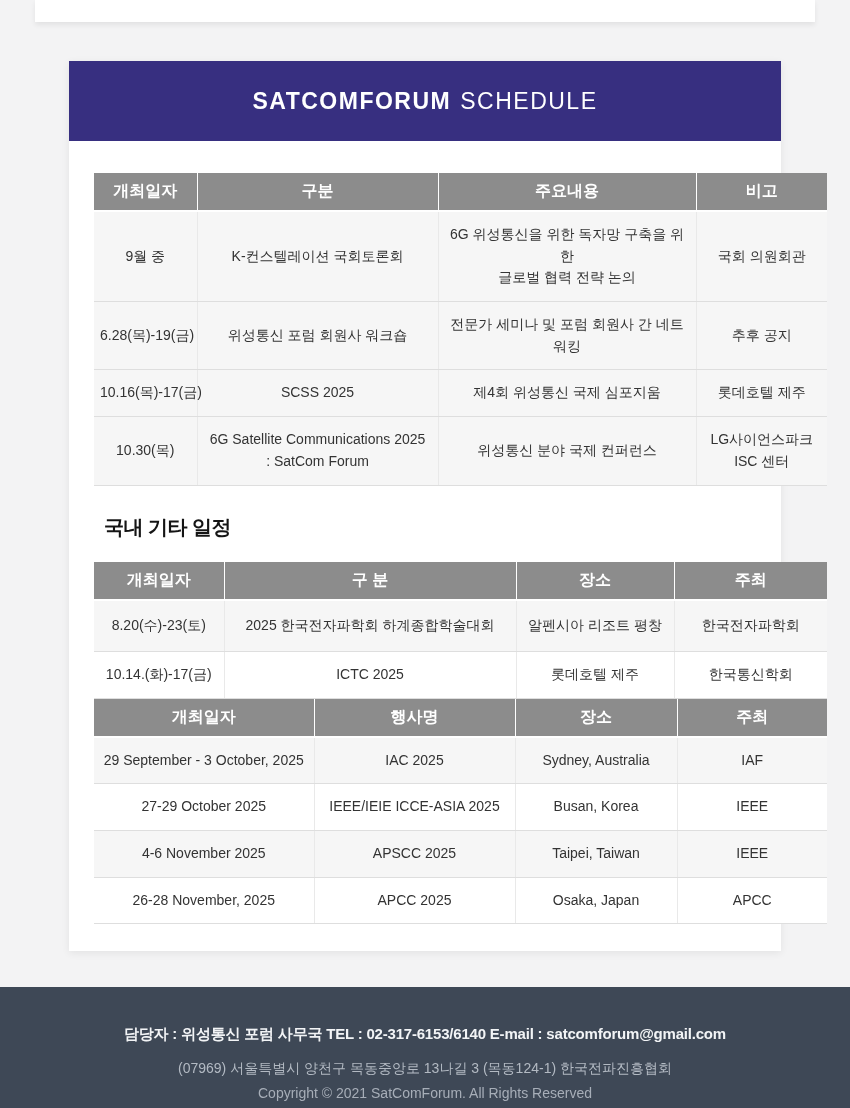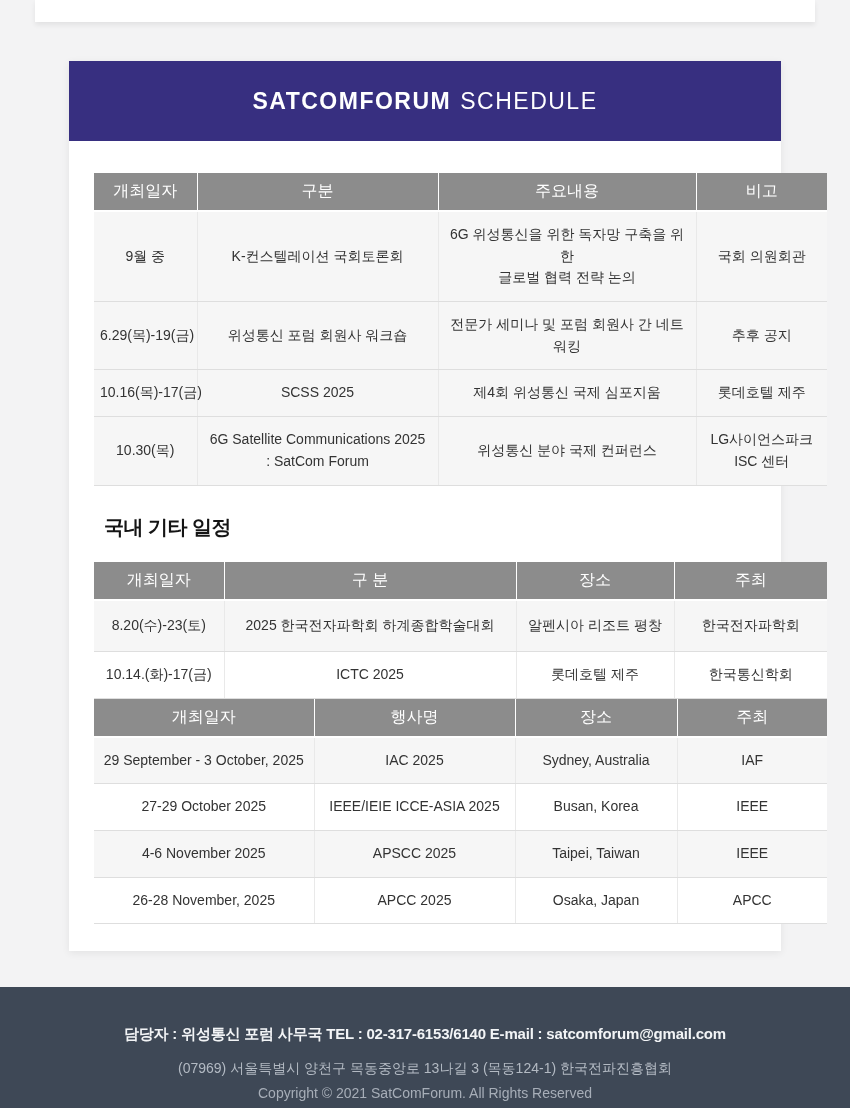--- a/index.html
+++ b/index.html
@@ -29,21 +29,21 @@
     color: #ffffff; letter-spacing: 1.5px; font-size: 23px;
   }
   .banner .b-bold { font-weight: bold; margin-right: 9px; }
   .banner .b-light { font-weight: normal; }
 
   .card-body { padding: 32px 22px 27px 25px; }
 
   table { border-collapse: collapse; width: 733px; table-layout: fixed; }
   th {
     background: #8c8c8c; color: #ffffff;
-    font-size: 16px; font-weight: normal;
+    font-size: 16px; font-weight: bold;
     height: 38px; 
     border-right: 1px solid #ffffff;
     border-bottom: 2px solid #ffffff;
   }
   th:last-child { border-right: none; }
   td {
     font-size: 14px; color: #333;
     text-align: center; vertical-align: middle;
     border-right: 1px solid #e9e9e9;
     border-bottom: 1px solid #dedede;
@@ -139,21 +139,21 @@
           </thead>
         <tbody>
             <tr>
               <td>9월 중</td>
               <td>K-컨스텔레이션 국회토론회</td>
               <td>6G 위성통신을 위한 독자망 구축을 위한
 글로벌 협력 전략 논의</td>
               <td>국회 의원회관</td>
             </tr>
             <tr>
-              <td>6.29(목)-19(금)</td>
+              <td>6.28(목)-19(금)</td>
               <td>위성통신 포럼 회원사 워크숍</td>
               <td>전문가 세미나 및 포럼 회원사 간 네트워킹</td>
               <td>추후 공지</td>
             </tr>
             <tr>
               <td>10.16(목)-17(금)</td>
               <td>SCSS 2025</td>
               <td>제4회 위성통신 국제 심포지움</td>
               <td>롯데호텔 제주</td>
             </tr>

